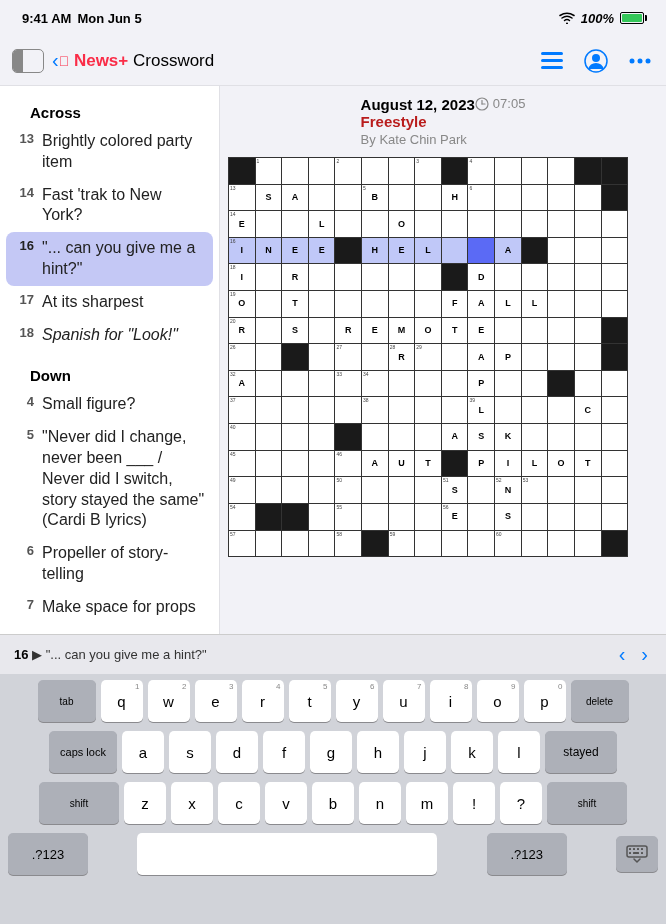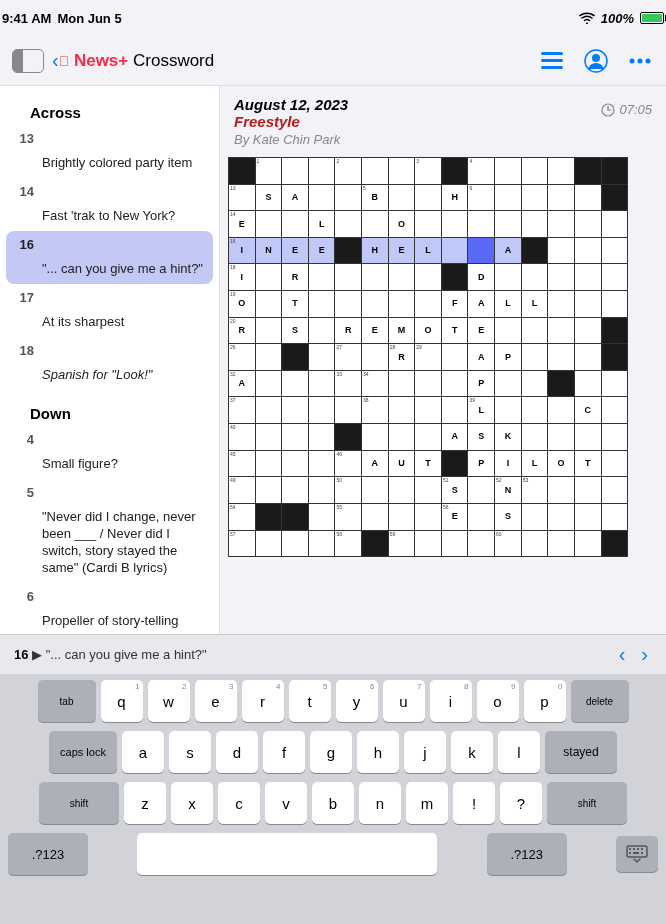--- a/index.html
+++ b/index.html
@@ -13,21 +13,21 @@
       position: relative;
     }
 
     
     .status-bar {
       height: 36px;
       background: #f2f2f7;
       display: flex;
       align-items: center;
       justify-content: space-between;
-      padding: 0 2px;
+      padding: 0 22px;
       font-size: 13px;
       font-weight: 600;
     }
     .status-left { display: flex; align-items: center; gap: 6px; }
     .status-right { display: flex; align-items: center; gap: 6px; font-style: italic; }
     .battery-icon {
       width: 24px; height: 12px; border: 1.5px solid #000;
       border-radius: 2px; position: relative; display: inline-block;
     }
     .battery-icon::after {
@@ -98,24 +98,23 @@
     }
     .clue-num {
       font-size: 13px;
       font-weight: 600;
       color: #555;
       min-width: 20px;
       text-align: right;
     }
     .clue-item.active .clue-num { color: #222; }
     .clue-text {
-      font-size: 13px;
+      font-size: 16px;
       color: #222;
       line-height: 1.3;
-      margin-top: 24px;
     }
     .clue-text em { font-style: italic; }
     .clues-divider {
       height: 10px;
     }
 
     
     .crossword-area {
       flex: 1;
       display: flex;
@@ -347,27 +346,27 @@
       <span class="clue-text">Propeller of story-telling</span>
     </div>
     <div class="clue-item">
       <span class="clue-num">7</span>
       <span class="clue-text">Make space for props</span>
     </div>
   </div>
 
   <div class="crossword-area">
     <div class="puzzle-header">
-      <div style="display:flex; justify-content:space-between; align-items:flex-start;font-style:italic;">
+      <div style="display:flex; justify-content:center; align-items:flex-start;">
         <div>
           <div class="puzzle-date">August 12, 2023</div>
           <div class="puzzle-type">Freestyle</div>
           <div class="puzzle-author">By Kate Chin Park</div>
         </div>
-        <div style="display:flex; align-items:center; gap:4px; margin-top:6px;">
+        <div style="display:flex; align-items:center; gap:4px; margin-top:0;">
           <svg width="14" height="14" viewBox="0 0 14 14">
             <circle cx="7" cy="7" r="6" fill="none" stroke="#888" stroke-width="1.2"></circle>
             <line x1="7" y1="7" x2="7" y2="3.5" stroke="#888" stroke-width="1.2" stroke-linecap="round"></line>
             <line x1="7" y1="7" x2="10" y2="7" stroke="#888" stroke-width="1.2" stroke-linecap="round"></line>
           </svg>
           <span style="font-size:13px;color:#888;">07:05</span>
         </div>
       </div>
     </div>
     <div class="grid-container" id="grid-container">

